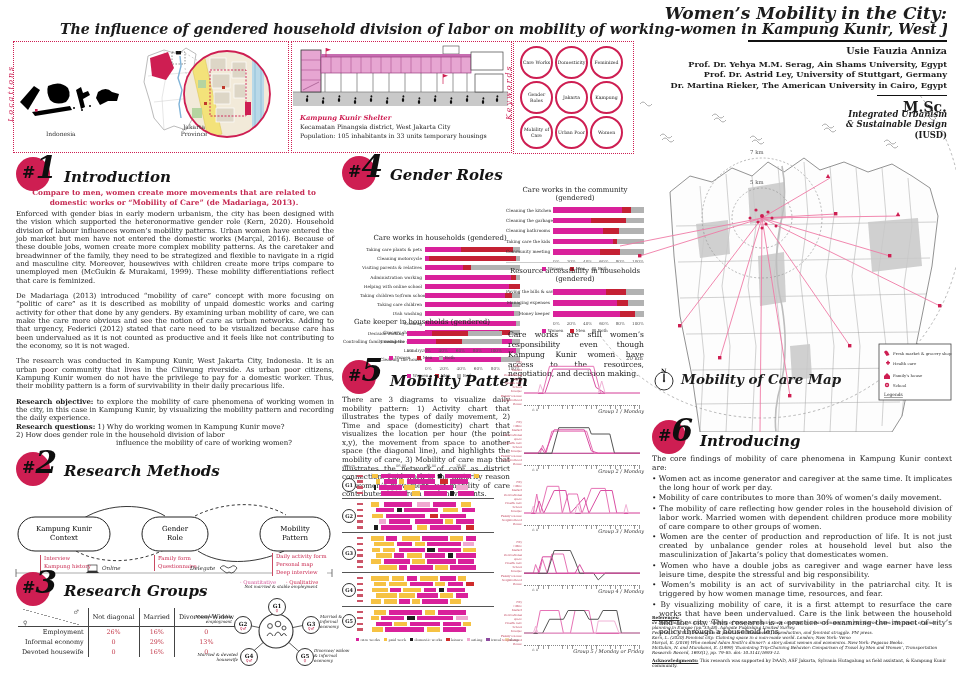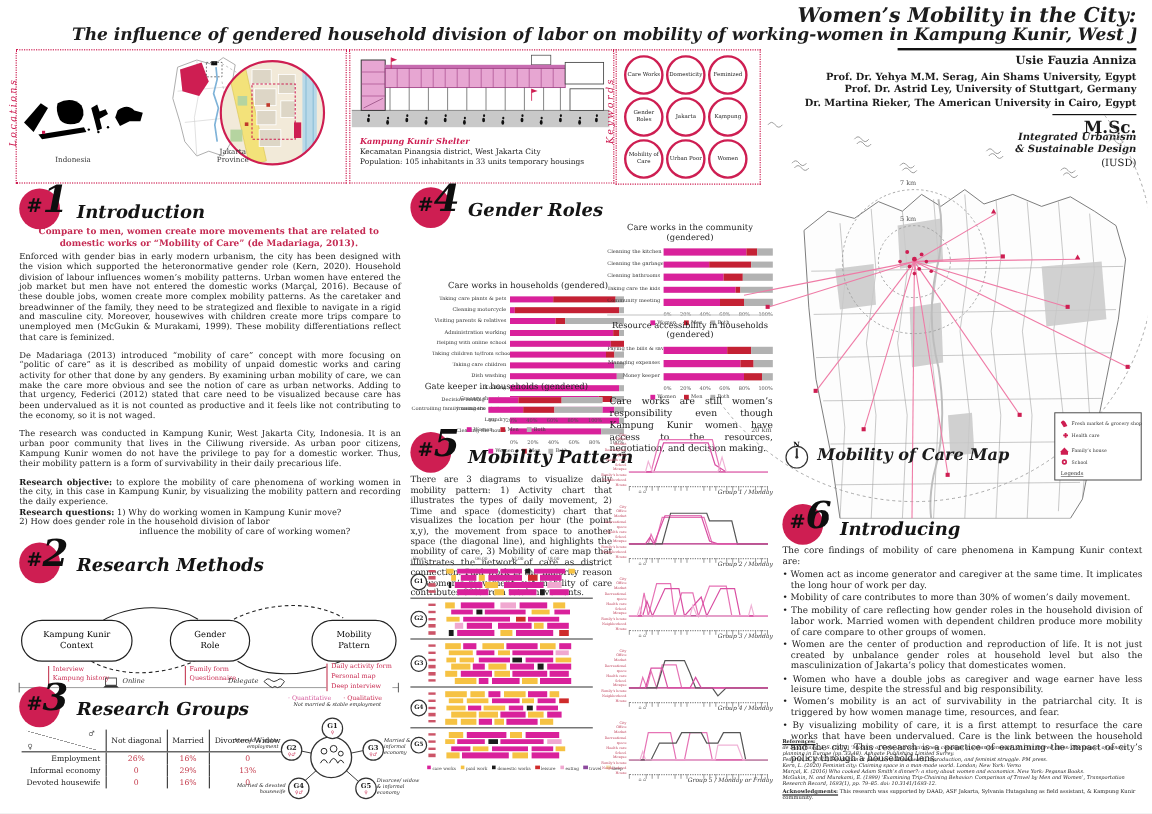--- a/index.html
+++ b/index.html
@@ -8,21 +8,21 @@
   .abs{position:absolute;}
   
   .h-title{position:absolute;right:13px;top:3px;font-weight:bold;font-style:italic;font-size:17px;white-space:nowrap;}
   .h-sub{position:absolute;left:60px;right:13px;top:21px;text-align:right;font-weight:bold;font-style:italic;font-size:14.2px;white-space:nowrap;overflow:hidden;}
   .h-rule1{position:absolute;left:748px;right:13px;top:40px;border-top:2px solid #111;}
   .h-author{position:absolute;right:13px;top:45px;font-weight:bold;font-size:9.5px;}
   .h-sups{position:absolute;right:13px;top:59px;text-align:right;font-size:8.2px;line-height:10.4px;font-weight:600;}
   .h-rule2{position:absolute;right:13px;top:95px;width:70px;border-top:1.5px solid #111;}
   .h-msc{position:absolute;right:13px;top:99px;font-weight:bold;font-size:14px;}
   .h-prog{position:absolute;right:13px;top:109px;text-align:right;font-style:italic;font-weight:bold;font-size:8.4px;line-height:10px;}
-  .h-iusd{position:absolute;right:13px;top:130px;font-size:8.4px;font-weight:normal;}
+  .h-iusd{position:absolute;right:13px;top:130px;font-size:8.4px;font-weight:bold;}
   
   .panel{position:absolute;border:1.6px dotted #ce1e52;background:#fff;}
   .vlab{position:absolute;color:#ce1e52;font-style:italic;font-size:8px;letter-spacing:2px;transform:rotate(-90deg);transform-origin:left top;white-space:nowrap;}
   .map-label{position:absolute;font-size:6px;color:#333;}
   .shelter-name{position:absolute;left:8px;top:72px;color:#ce1e52;font-style:italic;font-weight:bold;font-size:6.8px;}
   .shelter-line{position:absolute;left:8px;font-size:6.2px;color:#222;}
   .kw-grid{position:absolute;left:6px;top:4px;display:grid;grid-template-columns:repeat(3,34px);grid-auto-rows:34px;gap:1px;}
   .kw-c{width:29px;height:29px;border:2.6px solid #ce1e52;border-radius:50%;background:#fff;display:flex;align-items:center;justify-content:center;text-align:center;font-size:4.6px;line-height:1.15;color:#222;}
   
   .badge{position:absolute;width:34px;height:34px;border-radius:50%;background:#ce1e52;}

